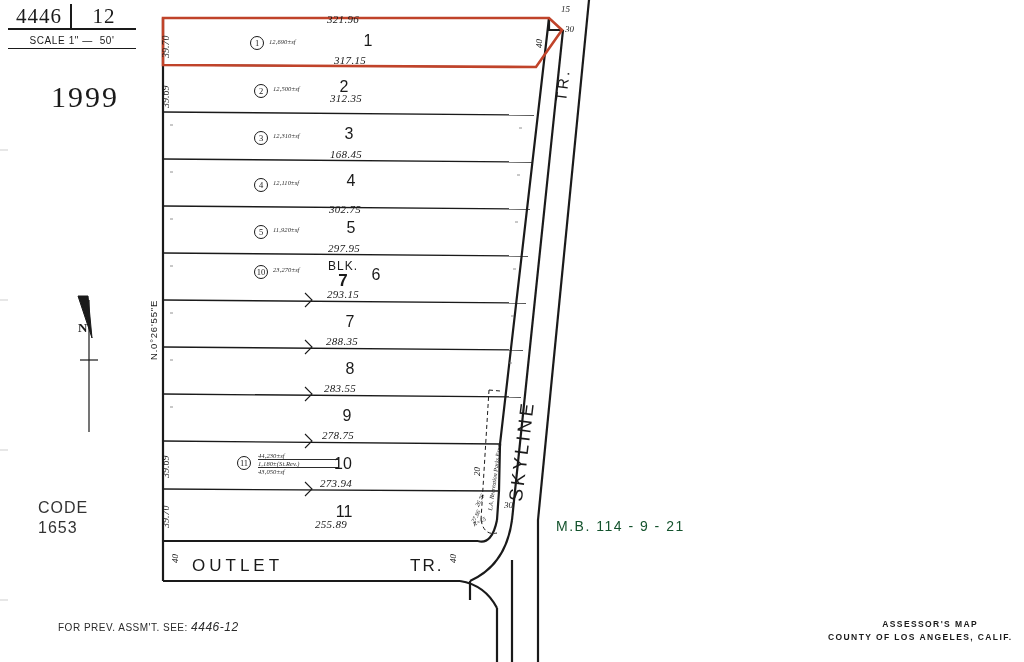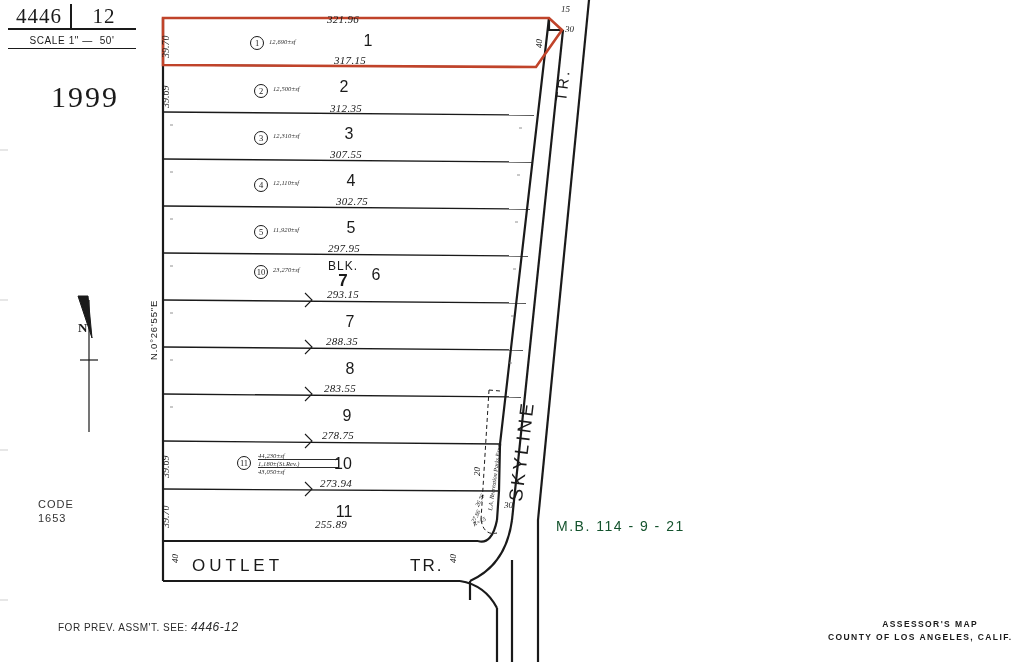--- a/index.html
+++ b/index.html
@@ -53,21 +53,21 @@
   }
   #jobblock { right:48px; top:36px; width:230px; text-align:left; }
   .job-line {
     font-family:"Liberation Serif", serif;
     font-style:italic; font-size:8px; letter-spacing:0.2px;
     color:#2b2b2b; line-height:1.3; white-space:nowrap;
   }
 
   
   #codeblock { left:38px; top:498px; width:80px; }
-  .code-line { font-size:11px; letter-spacing:1px; line-height:1.25; color:#333; }
+  .code-line { font-size:16px; letter-spacing:1px; line-height:1.25; color:#333; }
 
   
   #prevassmt {
     left:58px; top:620px;
     font-size:10px; letter-spacing:0.5px; color:#2b2b2b;
     white-space:nowrap;
   }
   #prevassmt .big { font-size:12px; letter-spacing:0.5px;font-style:italic; }
 
   
@@ -300,31 +300,31 @@
 
   <div class="abs dim" style="left:327px; top:13px;">321.96</div>
   <div class="abs circ" style="left:250px; top:36px;">1</div>
   <div class="abs area-txt" style="left:269px; top:38px;">12,690±sf</div>
   <div class="abs lot-num" style="left:356px; top:32px; width:24px;">1</div>
   <div class="abs dim" style="left:334px; top:54px;">317.15</div>
 
   <div class="abs circ" style="left:254px; top:84px;">2</div>
   <div class="abs area-txt" style="left:273px; top:85px;">12,500±sf</div>
   <div class="abs lot-num" style="left:332px; top:78px; width:24px;">2</div>
-  <div class="abs dim" style="left:330px; top:102px;">312.35</div>
+  <div class="abs dim" style="left:330px; top:92px;">312.35</div>
 
   <div class="abs circ" style="left:254px; top:131px;">3</div>
   <div class="abs area-txt" style="left:273px; top:132px;">12,310±sf</div>
   <div class="abs lot-num" style="left:337px; top:125px; width:24px;">3</div>
-  <div class="abs dim" style="left:330px; top:148px;">307.55</div>
+  <div class="abs dim" style="left:330px; top:148px;">168.45</div>
 
   <div class="abs circ" style="left:254px; top:178px;">4</div>
   <div class="abs area-txt" style="left:273px; top:179px;">12,110±sf</div>
   <div class="abs lot-num" style="left:339px; top:172px; width:24px;">4</div>
-  <div class="abs dim" style="left:329px; top:195px;margin-left:7px;">302.75</div>
+  <div class="abs dim" style="left:329px; top:203px;">302.75</div>
 
   <div class="abs circ" style="left:254px; top:225px;">5</div>
   <div class="abs area-txt" style="left:273px; top:226px;">11,920±sf</div>
   <div class="abs lot-num" style="left:339px; top:219px; width:24px;">5</div>
   <div class="abs dim" style="left:328px; top:242px;">297.95</div>
 
   <div class="abs circ" style="left:254px; top:265px;">10</div>
   <div class="abs area-txt" style="left:273px; top:266px;">23,270±sf</div>
   <div class="abs" id="blk-label" style="left:318px; top:259px; width:50px;">BLK.</div>
   <div class="abs" id="blk-num" style="left:318px; top:271px; width:50px;">7</div>

